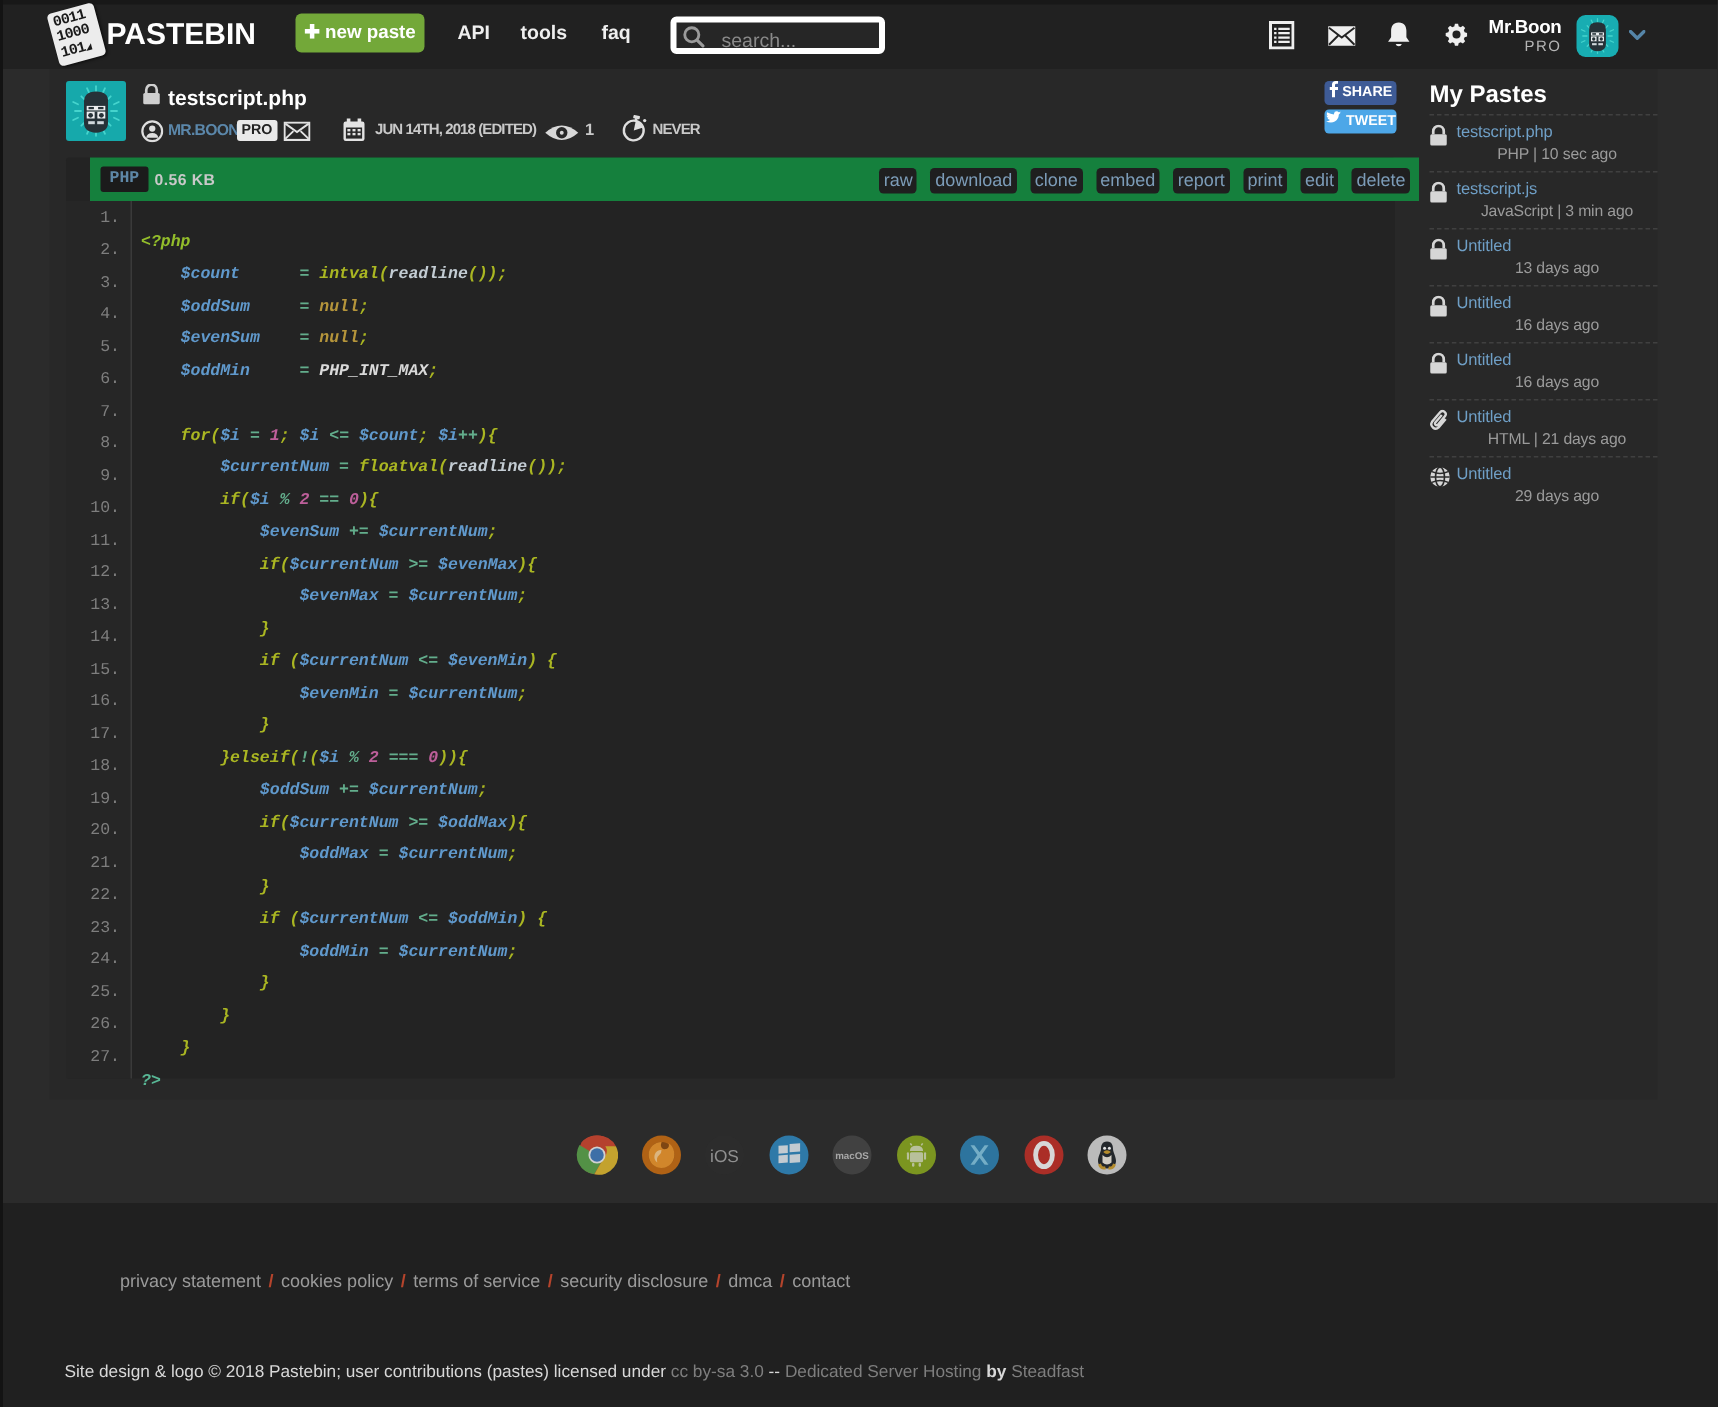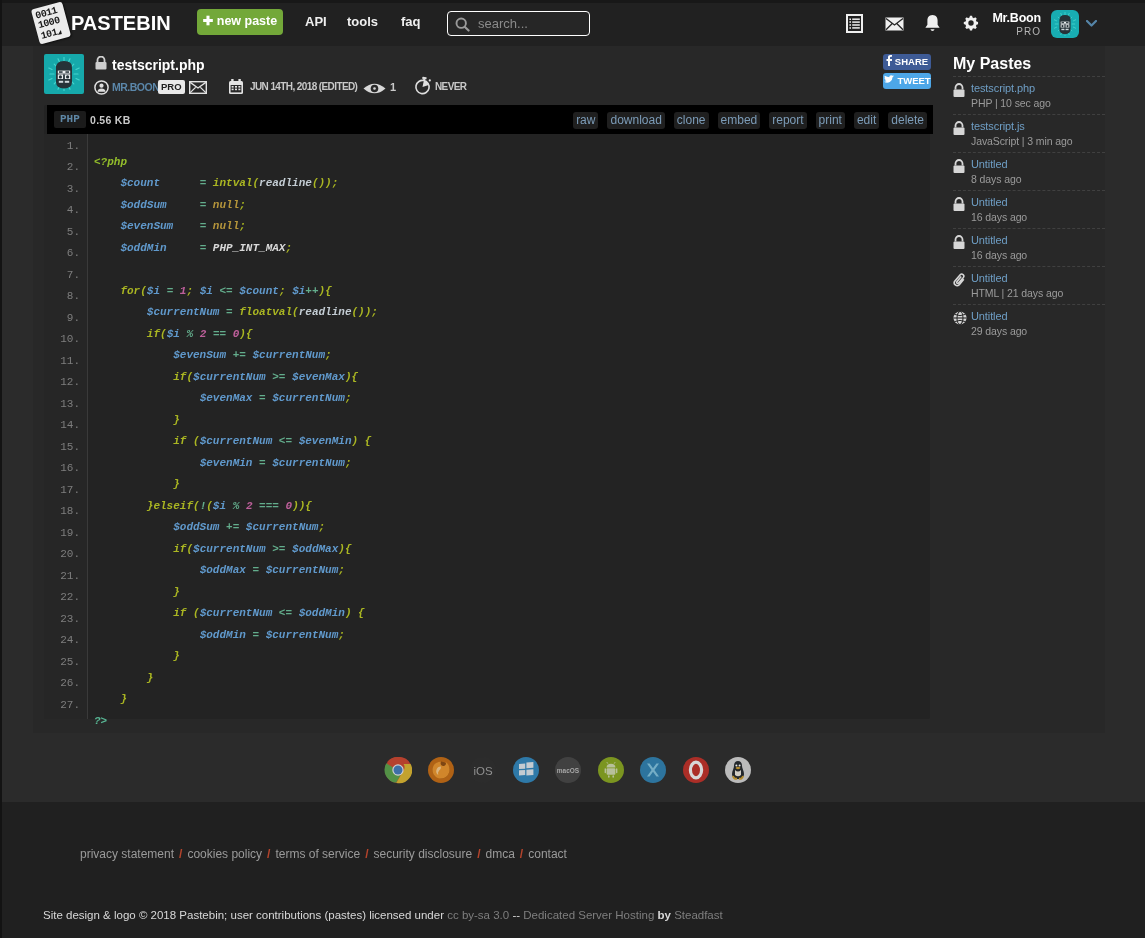--- a/index.html
+++ b/index.html
@@ -5,37 +5,37 @@
 * { margin:0; padding:0; box-sizing:border-box; }
 html,body { width:1145px; height:938px; background:#2b2b2b; font-family:"Liberation Sans",sans-serif; overflow:hidden; position:relative; }
 .abs { position:absolute; }
 
 #header { position:absolute; left:0; top:0; width:1145px; height:46px; background:#212121; }
 #topstrip { position:absolute; left:0; top:0; width:1145px; height:3px; background:#181818; }
 #logo { position:absolute; left:35px; top:5px; width:32px; height:36px; background:#ececec; border-radius:3px; transform:rotate(-15deg); box-shadow:1px 1px 2px rgba(0,0,0,.6); font-family:"Liberation Mono",monospace; font-weight:bold; font-size:10px; line-height:10.5px; color:#1a1a1a; padding:2.5px 0 0 3px; letter-spacing:-0.5px; }
 #brand { position:absolute; left:71px; top:0; line-height:46px; color:#fff; font-size:20px; font-weight:bold; letter-spacing:0; }
 #newpaste { position:absolute; left:197px; top:9px; width:86px; height:26px; background:#73a839; border-radius:4px; color:#fff; font-size:12.5px; font-weight:bold; text-align:center; line-height:25px; }
 .navlink { position:absolute; top:14px; color:#efefef; font-size:13px; font-weight:bold; }
-#search { position:absolute; left:447px; top:11px; width:143px; height:25px; background:#262626; border:1px solid #ffffff; border-radius:4px; color:#8a8a8a; font-size:13px; line-height:23px; padding-left:30px; }
+#search { position:absolute; left:447px; top:11px; width:143px; height:25px; background:#262626; border:4px solid #ffffff; border-radius:4px; color:#8a8a8a; font-size:13px; line-height:23px; padding-left:30px; }
 .hicon { position:absolute; top:13px; }
 #mrboon { position:absolute; left:975px; top:11px; width:66px; text-align:right; }
 #mrboon .n { color:#fff; font-size:12.5px; letter-spacing:-0.2px; font-weight:bold; }
 #mrboon .p { color:#b5b5b5; font-size:10px; letter-spacing:1px; margin-top:1px; }
 #avatar1 { position:absolute; left:1051px; top:10px; width:28px; height:28px; background:#18adb2; border-radius:6px; overflow:hidden; }
 
 #wrapper { position:absolute; left:33px; top:46px; width:1072px; height:687px; background:#282828; }
 #avatar2 { position:absolute; left:44px; top:54px; width:40px; height:40px; background:#16a9ab; border-radius:2px; overflow:hidden; }
 #ptitle { position:absolute; left:112px; top:57px; color:#fff; font-size:14px; font-weight:bold; }
 .meta { position:absolute; top:81px; font-size:10px; color:#c9c9c9; font-weight:bold; letter-spacing:-0.6px; }
 #probadge { position:absolute; left:158px; top:80px; background:#e9e9e9; color:#222; font-size:9.5px; font-weight:bold; border-radius:2px; padding:1px 3px 2px; }
 #sharebtn { position:absolute; left:883px; top:54px; width:48px; height:16px; background:#3e5b96; border-radius:3px; color:#fff; font-size:9.5px; font-weight:bold; text-align:center; line-height:16px; white-space:nowrap; }
 #tweetbtn { position:absolute; left:883px; top:73px; width:48px; height:16px; background:#4da7e8; border-radius:3px; color:#fff; font-size:9.5px; font-weight:bold; text-align:center; line-height:16px; white-space:nowrap; }
 
 #codebox { position:absolute; left:44px; top:105px; width:886px; height:614px; background:#232323; border-radius:2px; }
-#codehead { position:absolute; left:3px; top:0; width:886px; height:29px; background:#000000; }
+#codehead { position:absolute; left:16px; top:0; width:886px; height:29px; background:#15803d; }
 #phppill { position:absolute; left:7px; top:6px; background:#1b1b1b; border-radius:2px; color:#5e87a6; font-family:"Liberation Mono",monospace; font-weight:bold; font-size:11px; padding:2px 6px 3px; }
 #kb { position:absolute; left:43px; top:9px; color:#c9c9c9; font-weight:bold; font-size:10.5px; letter-spacing:0.3px; }
 #actions { position:absolute; right:6px; top:7px; display:flex; gap:9px; }
 .abtn { background:#1f1f1f; border-radius:3px; color:#7c9cb8; font-size:12px; padding:0 3px; height:17px; line-height:16px; }
 #gutter { position:absolute; left:0; top:29px; width:44px; height:585px; background:#262626; border-right:1px solid #3a3a3a; color:#7e7e7e; font-family:"Liberation Mono",monospace; font-size:11px; line-height:21.5px; text-align:right; padding:1.5px 7px 0 0; }
 #code { position:absolute; left:50px; top:45px; width:834px; height:585px; overflow:hidden;font-style:italic; }
 #code pre { font-family:"Liberation Mono",monospace; font-size:11px; font-weight:bold; line-height:21.5px; color:#cfcfcf; padding-top:1.5px; }
 .kw { color:#aab622; } 
 .tg { color:#93bd2b; } 
 .op { color:#63ad8c; } 
@@ -44,21 +44,21 @@
 .fn { color:#aab622; } 
 .k3 { color:#c3ccd3; } 
 .cs { color:#d9d9d9; } 
 .nl { color:#b5953b; } 
 
 #side { position:absolute; left:953px; top:56px; width:152px; }
 #side h3 { color:#fff; font-size:16px; font-weight:bold; line-height:15px; padding-bottom:5px; border-bottom:1px dashed #404040; }
 .sitem { position:relative; padding:4px 0 4px 18px; border-bottom:1px dashed #404040; }
 .sitem:last-child { border-bottom:none; }
 .sitem .t { color:#6f9fc6; font-size:11px; letter-spacing:-0.1px; line-height:15px; }
-.sitem .s { color:#9b9b9b; font-size:10.5px; letter-spacing:-0.1px; line-height:14px; }
+.sitem .s { color:#9b9b9b; font-size:10.5px; letter-spacing:-0.1px; line-height:14px;text-align:center; }
 .sitem svg { position:absolute; left:0; top:6px; }
 
 #plats { position:absolute; left:384px; top:756px; display:flex; gap:14.5px; }
 #plats svg { opacity:.88; }
 
 #footer { position:absolute; left:0; top:802px; width:1145px; height:136px; background:#202020; color:#9a9a9a; font-size:12px; }
 #footer .row { position:absolute; left:43px; white-space:nowrap; }
 .sl { color:#b5442c; font-weight:bold; padding:0 5px; }
 sup.new { color:#e03010; font-size:9px; font-weight:bold; }
 #fpro { background:#e18e00; color:#fff; font-size:11px; font-weight:bold; border-radius:2px; padding:1px 4px 2px; margin-left:4px; }
@@ -298,21 +298,21 @@
       </svg>
       <div class="t">testscript.js</div>
       <div class="s">JavaScript | 3 min ago</div>
     </div>
   <div class="sitem">
       <svg width="12" height="15" viewBox="0 0 12 14">
         <path d="M2.5 6 L2.5 4 A3.5 3.5 0 0 1 9.5 4 L9.5 6" fill="none" stroke="#d6d6d6" stroke-width="1.8"></path>
         <rect x="0.5" y="6" width="11" height="7.5" rx="1" fill="#d6d6d6"></rect>
       </svg>
       <div class="t">Untitled</div>
-      <div class="s">8 days ago</div>
+      <div class="s">13 days ago</div>
     </div>
   <div class="sitem">
       <svg width="12" height="15" viewBox="0 0 12 14">
         <path d="M2.5 6 L2.5 4 A3.5 3.5 0 0 1 9.5 4 L9.5 6" fill="none" stroke="#d6d6d6" stroke-width="1.8"></path>
         <rect x="0.5" y="6" width="11" height="7.5" rx="1" fill="#d6d6d6"></rect>
       </svg>
       <div class="t">Untitled</div>
       <div class="s">16 days ago</div>
     </div>
   <div class="sitem">

